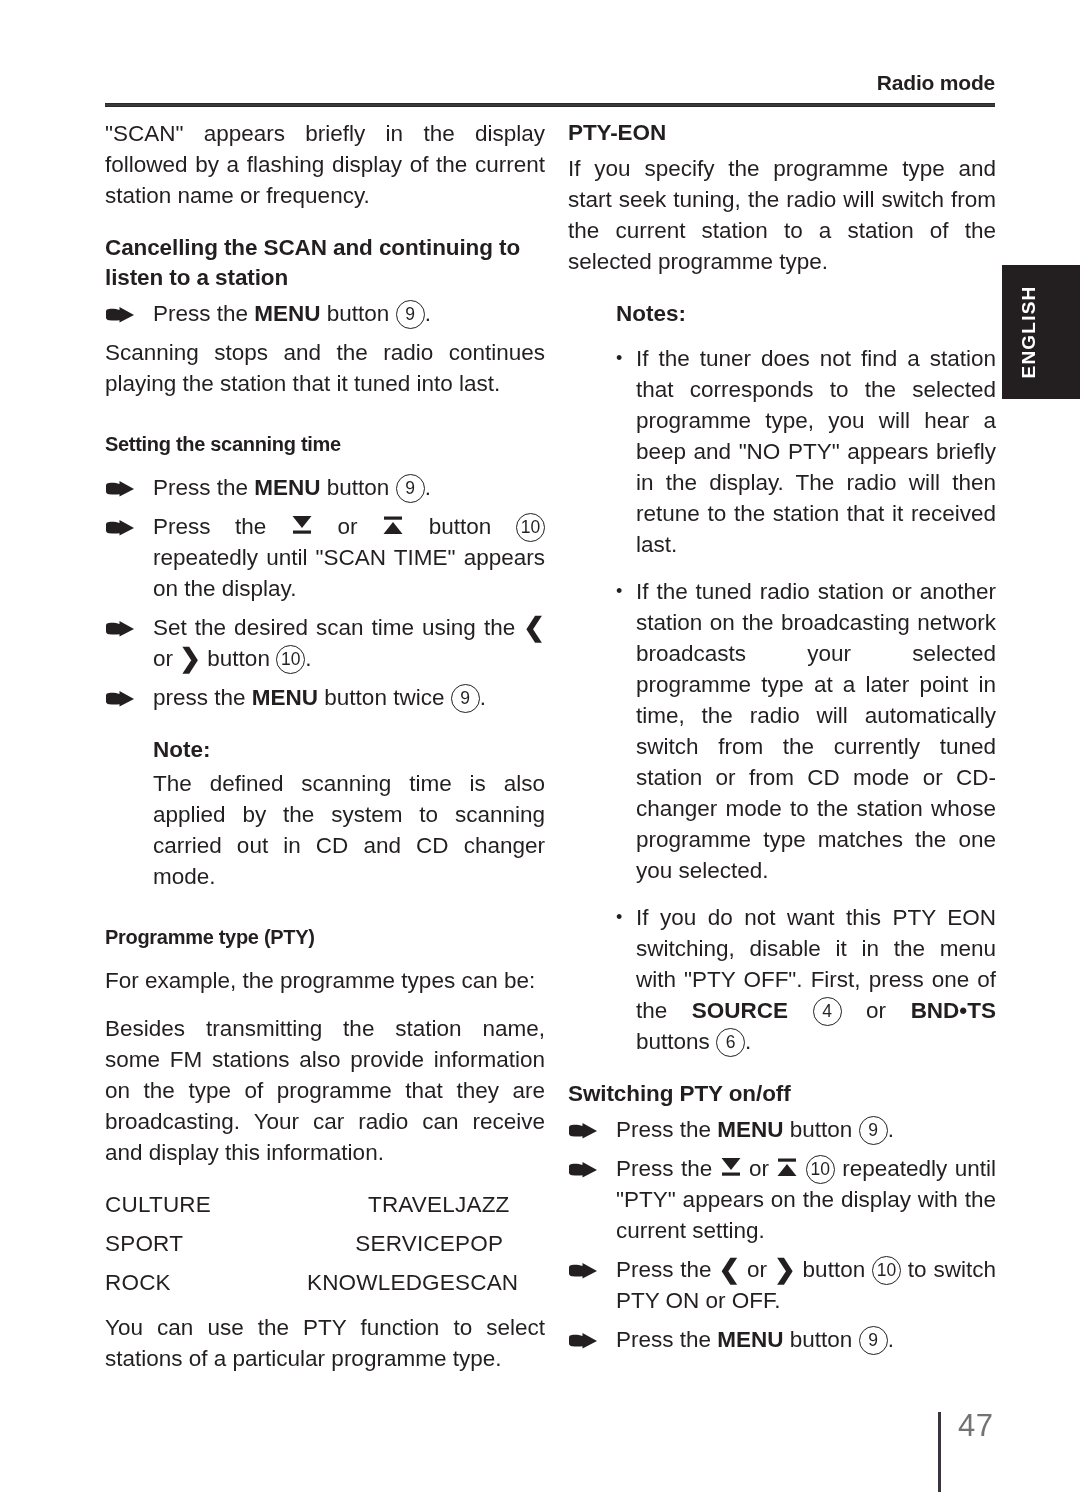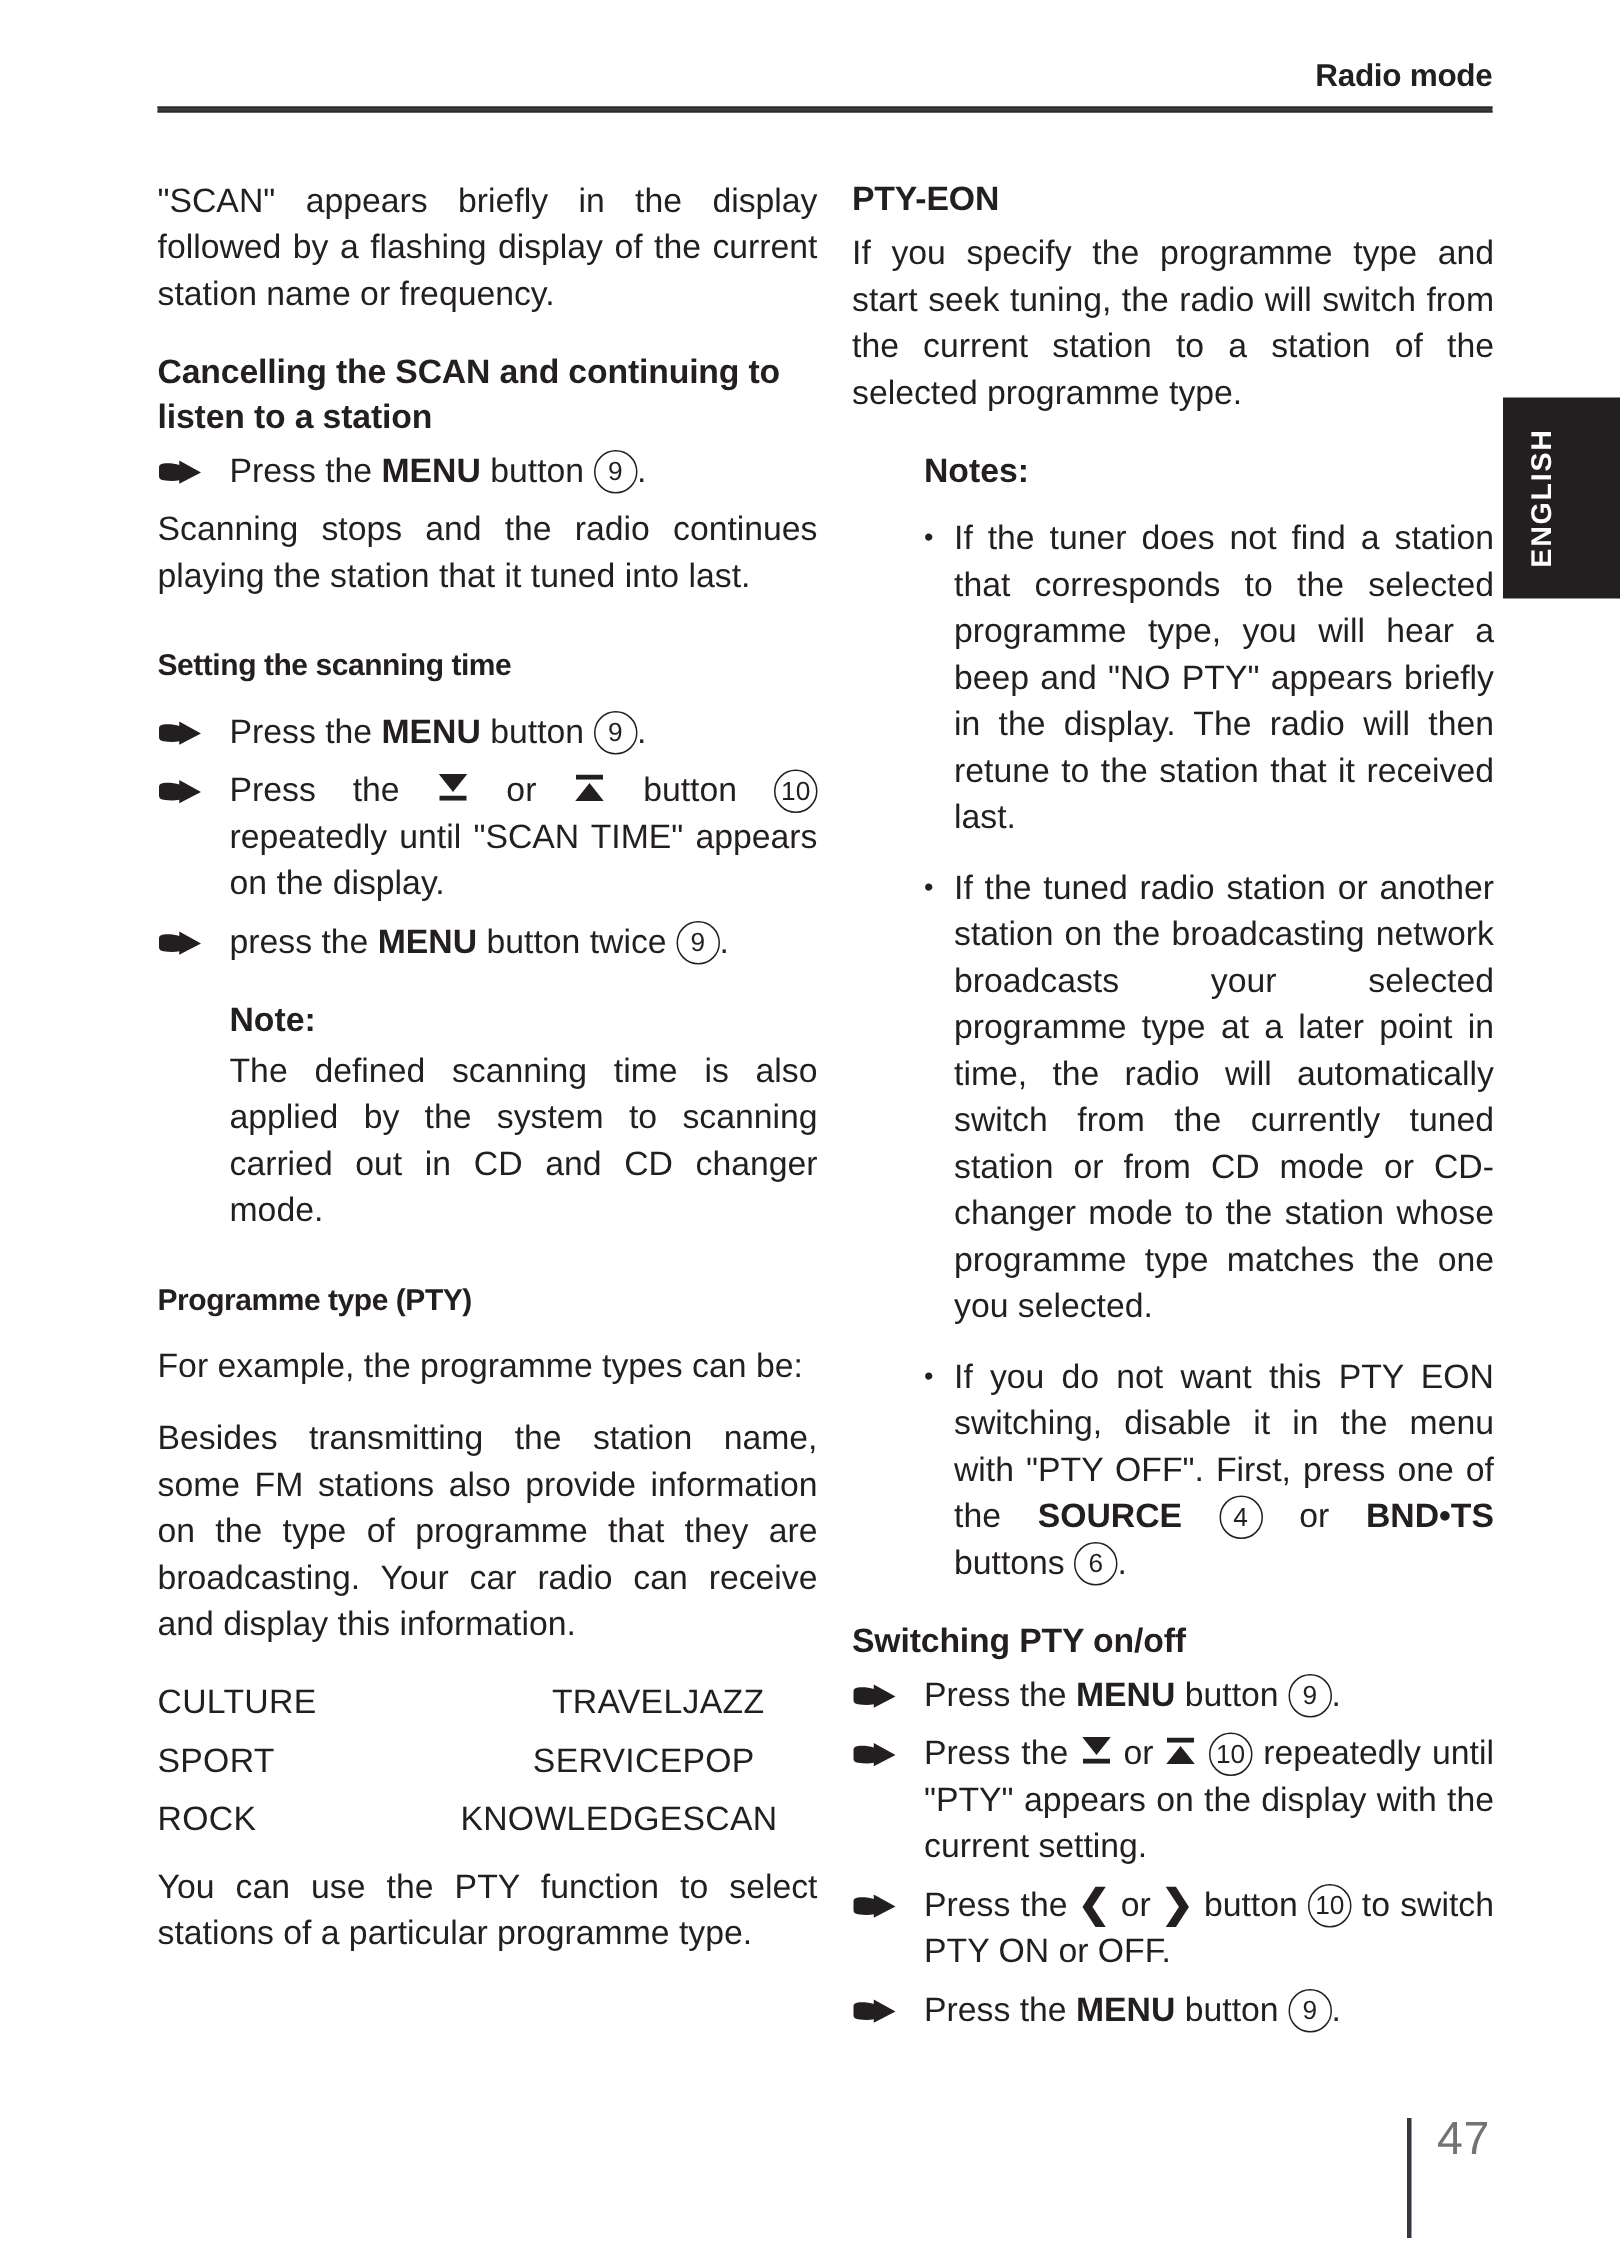--- a/index.html
+++ b/index.html
@@ -16,21 +16,21 @@
 
   .page {
     position: absolute;
     inset: 0;
   }
 
   
   .header {
     position: absolute;
     left: 105px;
-    top: 40px;
+    top: 72px;
     width: 890px;
   }
   .header-title {
     text-align: right;
     font-size: 21px;
     font-weight: bold;
     letter-spacing: -0.2px;
     color: #231f20;
     line-height: 1;
   }
@@ -307,20 +307,35 @@
         <svg width="22" height="21" viewBox="0 0 22 21" aria-hidden="true">
           <rect x="2" y="1.5" width="18" height="3.2" fill="#231f20"></rect>
           <path fill="#231f20" d="M1.5 19 L20.5 19 L11 7 Z"></path>
         </svg>
       </span>
       <span>button</span>
       <span class="cnum">10</span>
       <span>repeatedly until "SCAN TIME" appears on the display.</span>
     </div>
 
+    <div class="step">
+      <span class="hand">
+        <svg width="30" height="22" viewBox="0 0 30 22" aria-hidden="true">
+          <path fill="#231f20" d="M1 9.5 L1 15.5 C1 17 2 18 4 18.2 C7.5 18.6 11 18.9 14.5 18.2
+                   L14.5 20.5 L29 13 L14.5 5 L14.5 8
+                   C11.5 7 7.5 6.6 4 7 C2 7.2 1 8 1 9.5 Z"></path>
+        </svg>
+      </span>
+      <span>Set the desired scan time using the</span>
+      <span class="chev">❮</span>
+      <span>or</span>
+      <span class="chev">❯</span>
+      <span>button</span>
+      <span class="cnum">10</span><span>.</span>
+    </div>
 
 
     <div class="step">
       <span class="hand">
         <svg width="30" height="22" viewBox="0 0 30 22" aria-hidden="true">
           <path fill="#231f20" d="M1 9.5 L1 15.5 C1 17 2 18 4 18.2 C7.5 18.6 11 18.9 14.5 18.2
                    L14.5 20.5 L29 13 L14.5 5 L14.5 8
                    C11.5 7 7.5 6.6 4 7 C2 7.2 1 8 1 9.5 Z"></path>
         </svg>
       </span>

